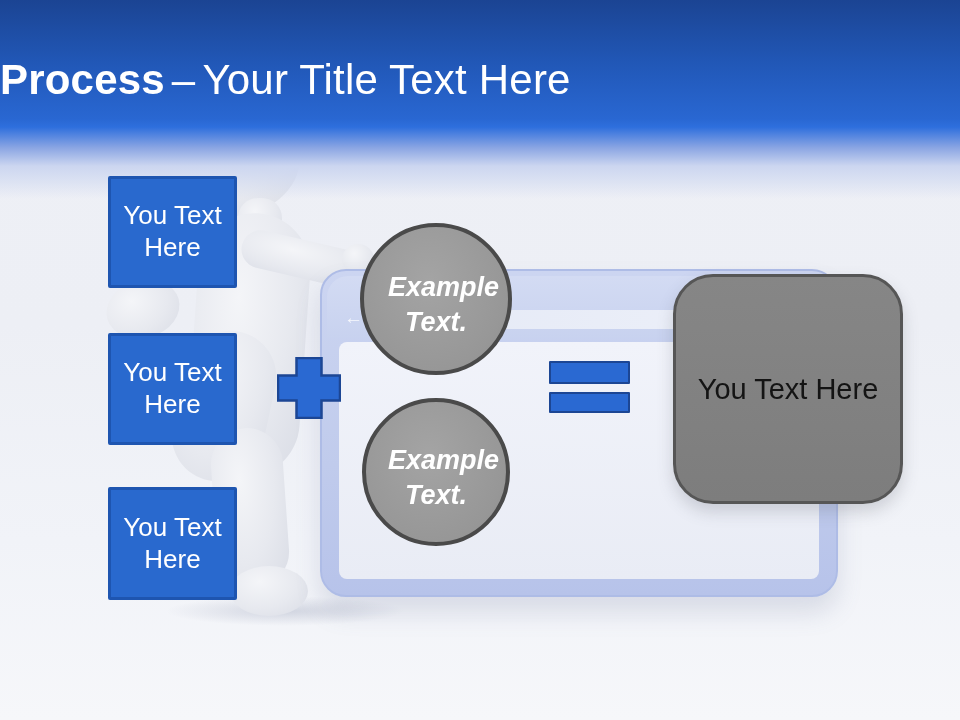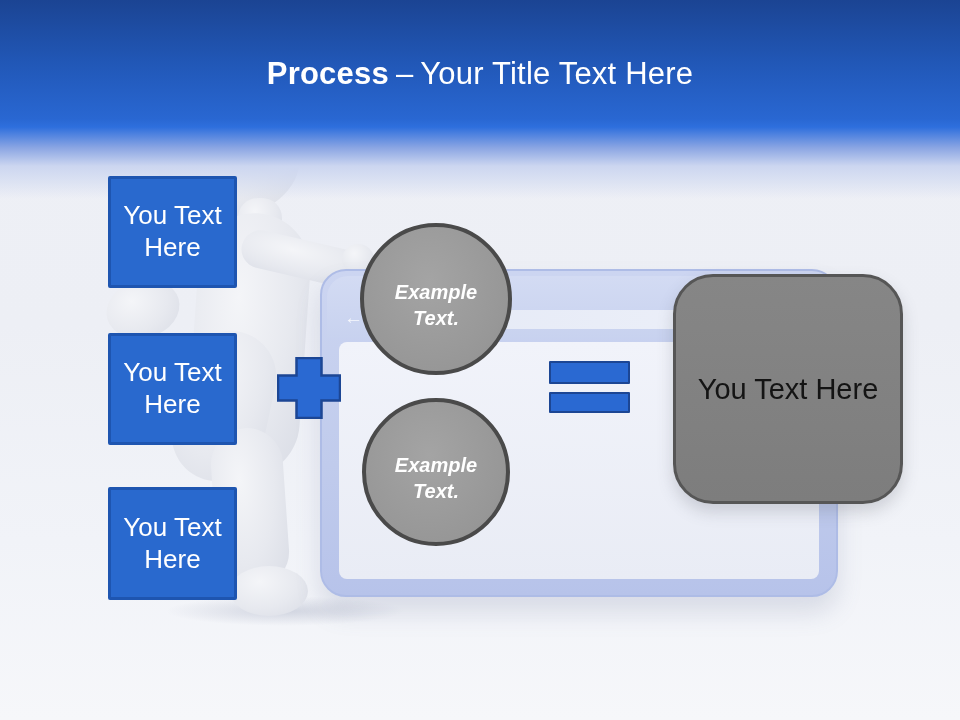--- a/index.html
+++ b/index.html
@@ -9,22 +9,22 @@
   
   .header{position:absolute;left:0;top:0;width:960px;height:205px;z-index:2;pointer-events:none;
     background:linear-gradient(180deg,
       #1b4493 0%,
       #2157b6 30%,
       #2967d2 58%,
       #2e6fdd 62%,
       #8aa5e3 72%,
       #ccd6f0 81%,
       rgba(240,243,249,0) 97%);}
-  .title{position:absolute;left:0;top:56px;width:960px;text-align:center;z-index:3;
-         color:#ffffff;font-size:31px;letter-spacing:.2px;}
+  .title{position:absolute;left:0;top:56px;width:960px;z-index:3;
+         color:#ffffff;font-size:42px;letter-spacing:.2px;}
   .title .b{font-weight:bold;}
   .title .sep{margin:0 7px;}
 
   
   .figure{position:absolute;left:0;top:0;width:960px;height:720px;z-index:1;}
   .fig{position:absolute;background:radial-gradient(ellipse at 38% 32%,#f4f5f8 0%,#e7e9ef 55%,#d9dce5 100%);}
   .fig-shadow{position:absolute;background:radial-gradient(ellipse at center,rgba(120,130,160,.28) 0%,rgba(120,130,160,0) 70%);}
 
   
   .bwindow{position:absolute;left:320px;top:269px;width:518px;height:328px;z-index:3;
@@ -56,21 +56,21 @@
   .eq-bar.t{top:0;height:23px;}
   .eq-bar.btm{top:31px;height:21px;}
 
   
   .ecircle{position:absolute;width:152px;height:152px;border-radius:50%;z-index:4;box-sizing:border-box;
            background:radial-gradient(ellipse at 45% 38%,#a4a4a4 0%,#979797 70%,#8d8d8d 100%);
            border:4px solid #4a4a4a;
            display:flex;align-items:center;justify-content:center;text-align:center;}
   .ecircle.c1{left:360px;top:223px;}
   .ecircle.c2{left:362px;top:398px;width:148px;height:148px;}
-  .ecircle .etext{width:96px;color:#ffffff;font-weight:bold;font-style:italic;font-size:20px;line-height:1.3;margin-top:12px;}
+  .ecircle .etext{width:96px;color:#ffffff;font-weight:bold;font-style:italic;font-size:27px;line-height:1.3;margin-top:12px;}
 
   
   .result{position:absolute;left:673px;top:274px;width:230px;height:230px;z-index:4;box-sizing:border-box;
           background:linear-gradient(180deg,#868686 0%,#7d7d7d 100%);
           border:3px solid #565656;border-radius:40px;
           display:flex;align-items:center;justify-content:center;text-align:center;
           color:#141414;font-size:29px;
           box-shadow:0 8px 16px rgba(80,85,100,.22);}
 </style>
 </head>

